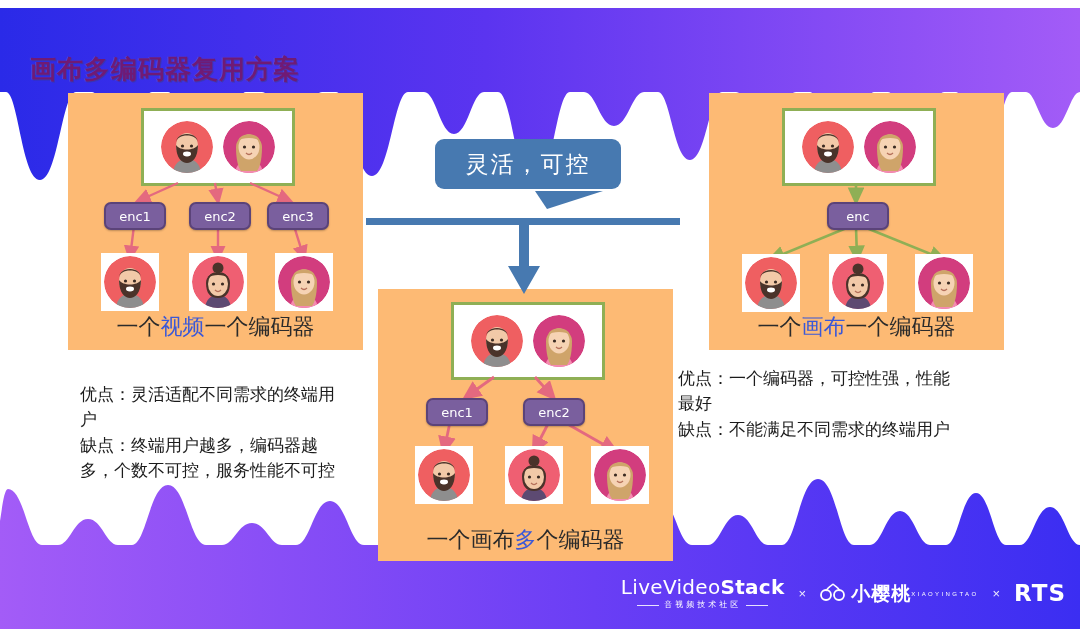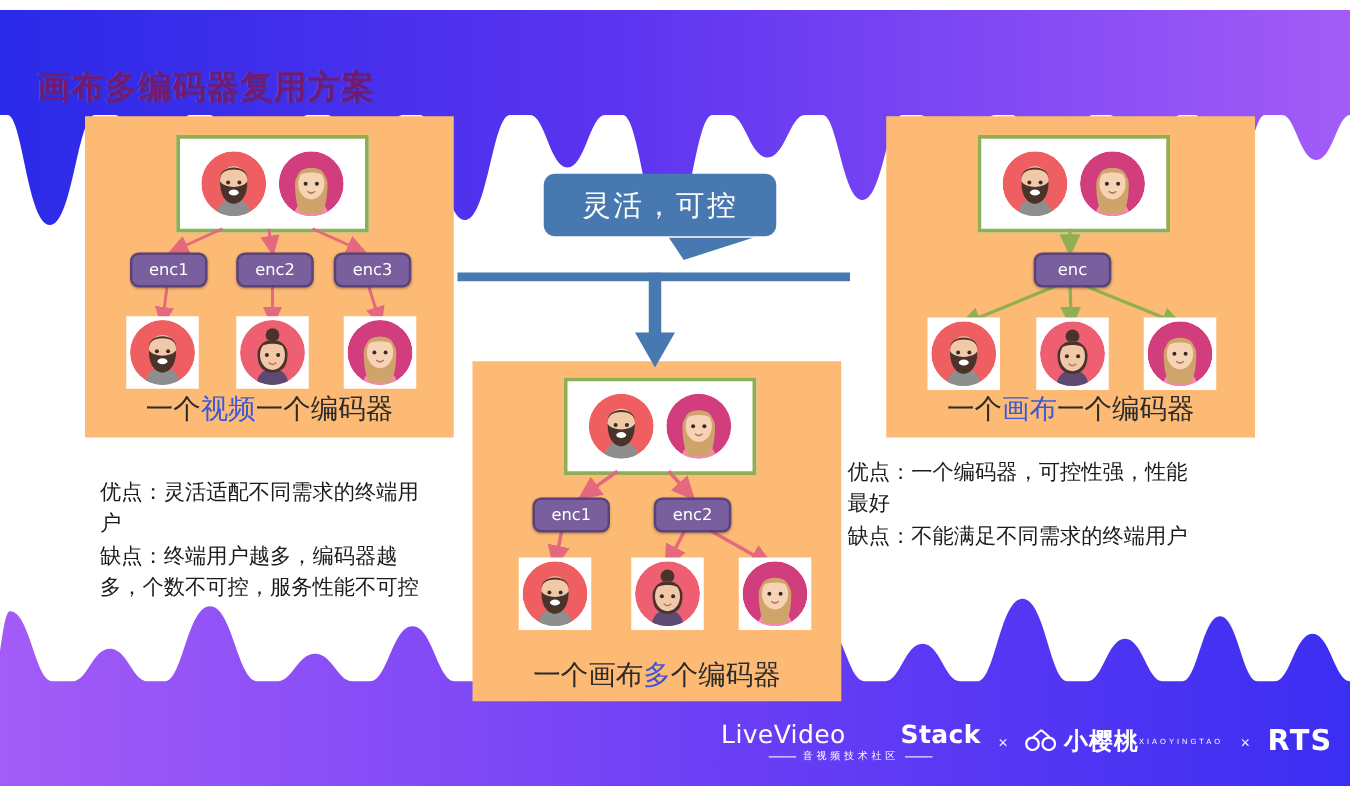--- a/index.html
+++ b/index.html
@@ -93,21 +93,21 @@
   }
   .hline{position:absolute;left:366px;top:218px;width:314px;height:7px;background:#4779b0;z-index:29;}
   .downarrow{position:absolute;left:502px;top:218px;width:44px;height:78px;z-index:29;}
   .downarrow svg{display:block;}
 
   
   .footer{position:absolute;right:14px;bottom:20px;display:flex;align-items:center;gap:14px;z-index:45;}
   .lvs{display:flex;flex-direction:column;align-items:center;line-height:1;}
   .lvs-main{font-size:20px;color:#ffffff;letter-spacing:.3px;
     font-family:"DejaVu Sans","Liberation Sans",sans-serif;white-space:nowrap;}
-  .lvs-main b{font-weight:bold;margin-left:44px;}
+  .lvs-main b{font-weight:bold;}
   .lvs-sub{display:flex;align-items:center;gap:5px;margin-top:4px;}
   .lvs-sub .rule{width:22px;height:1px;background:rgba(255,255,255,.85);}
   .lvs-sub span{font-size:8px;color:#ffffff;letter-spacing:3px;white-space:nowrap;}
   .xsep{font-size:13px;color:#ffffff;opacity:.9;}
   .cherry{display:flex;align-items:center;gap:5px;}
   .cherry-cn{font-size:19px;font-weight:bold;color:#fff;letter-spacing:1px;
     font-family:"DejaVu Sans","Liberation Sans",sans-serif;line-height:1;}
   .cherry-wrap{display:flex;flex-direction:row;align-items:center;}
   .cherry-py{font-size:6px;color:#fff;letter-spacing:2.4px;margin-top:2px;}
   .rts{font-size:23px;font-weight:bold;color:#ffffff;letter-spacing:1px;

